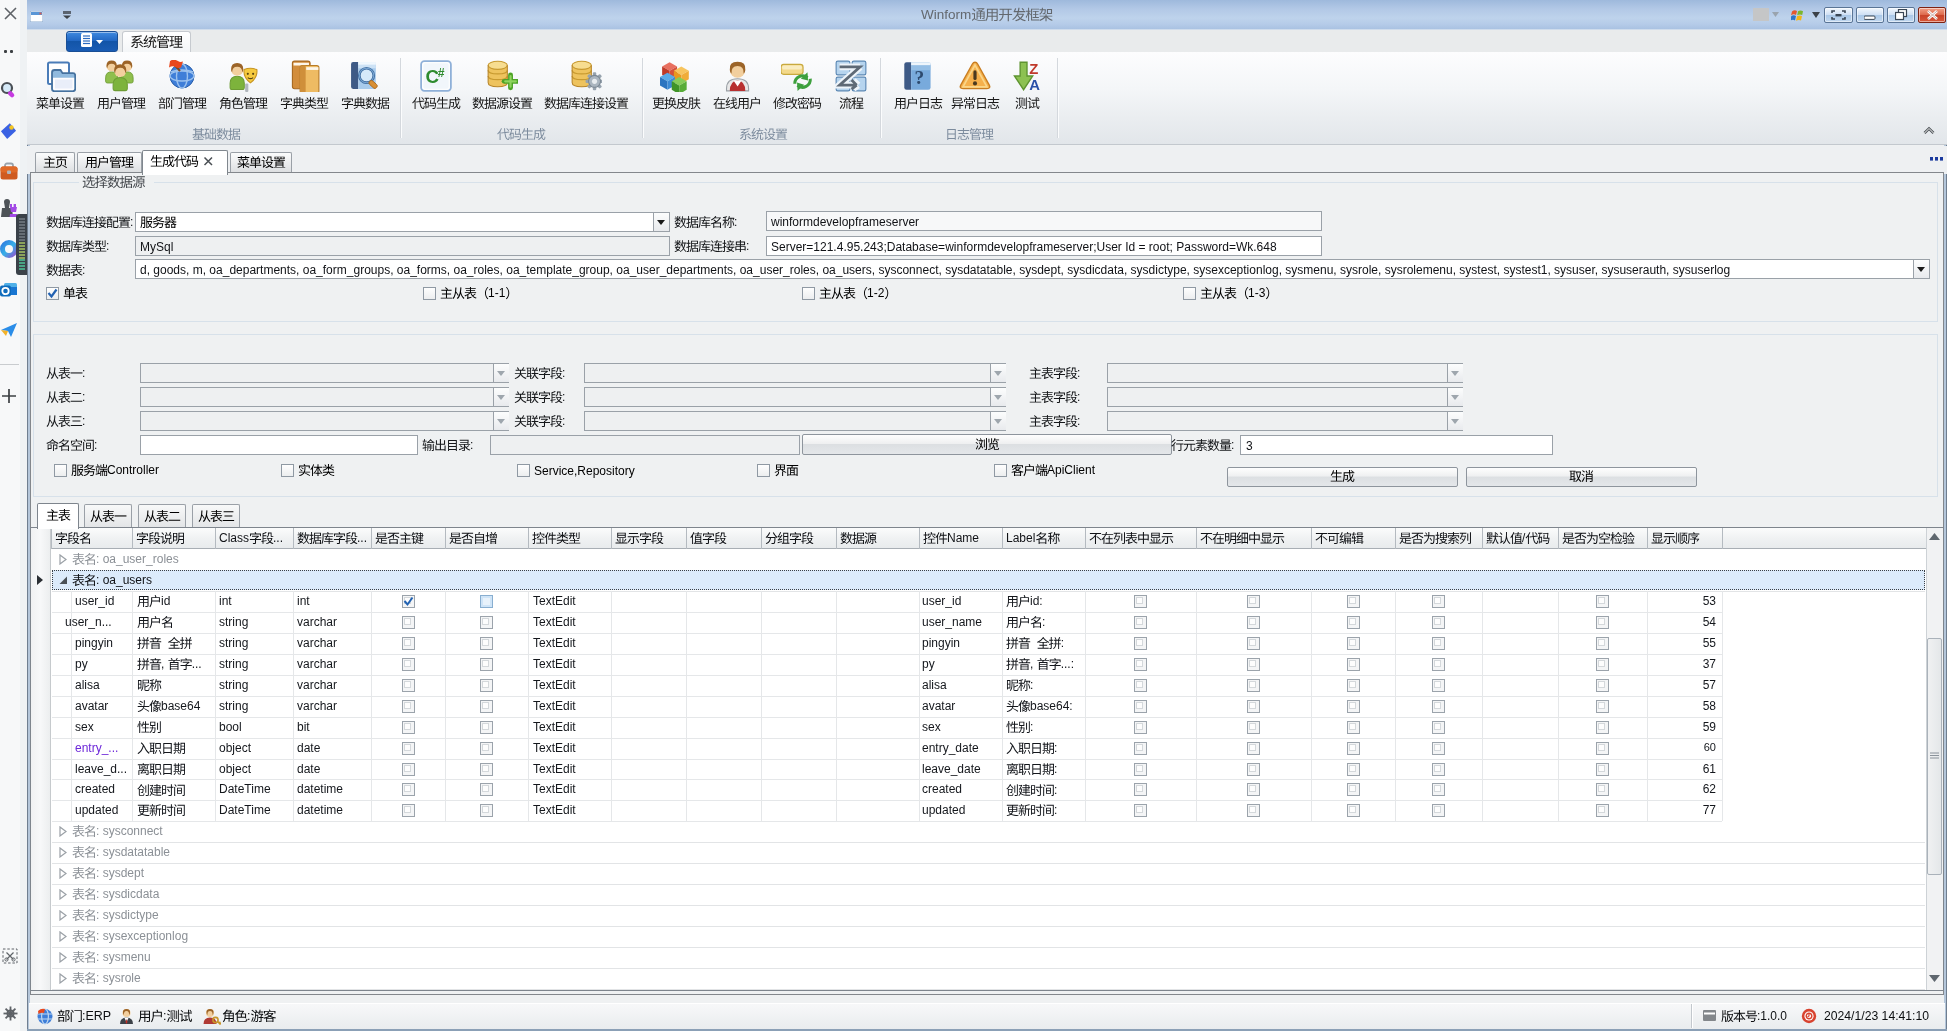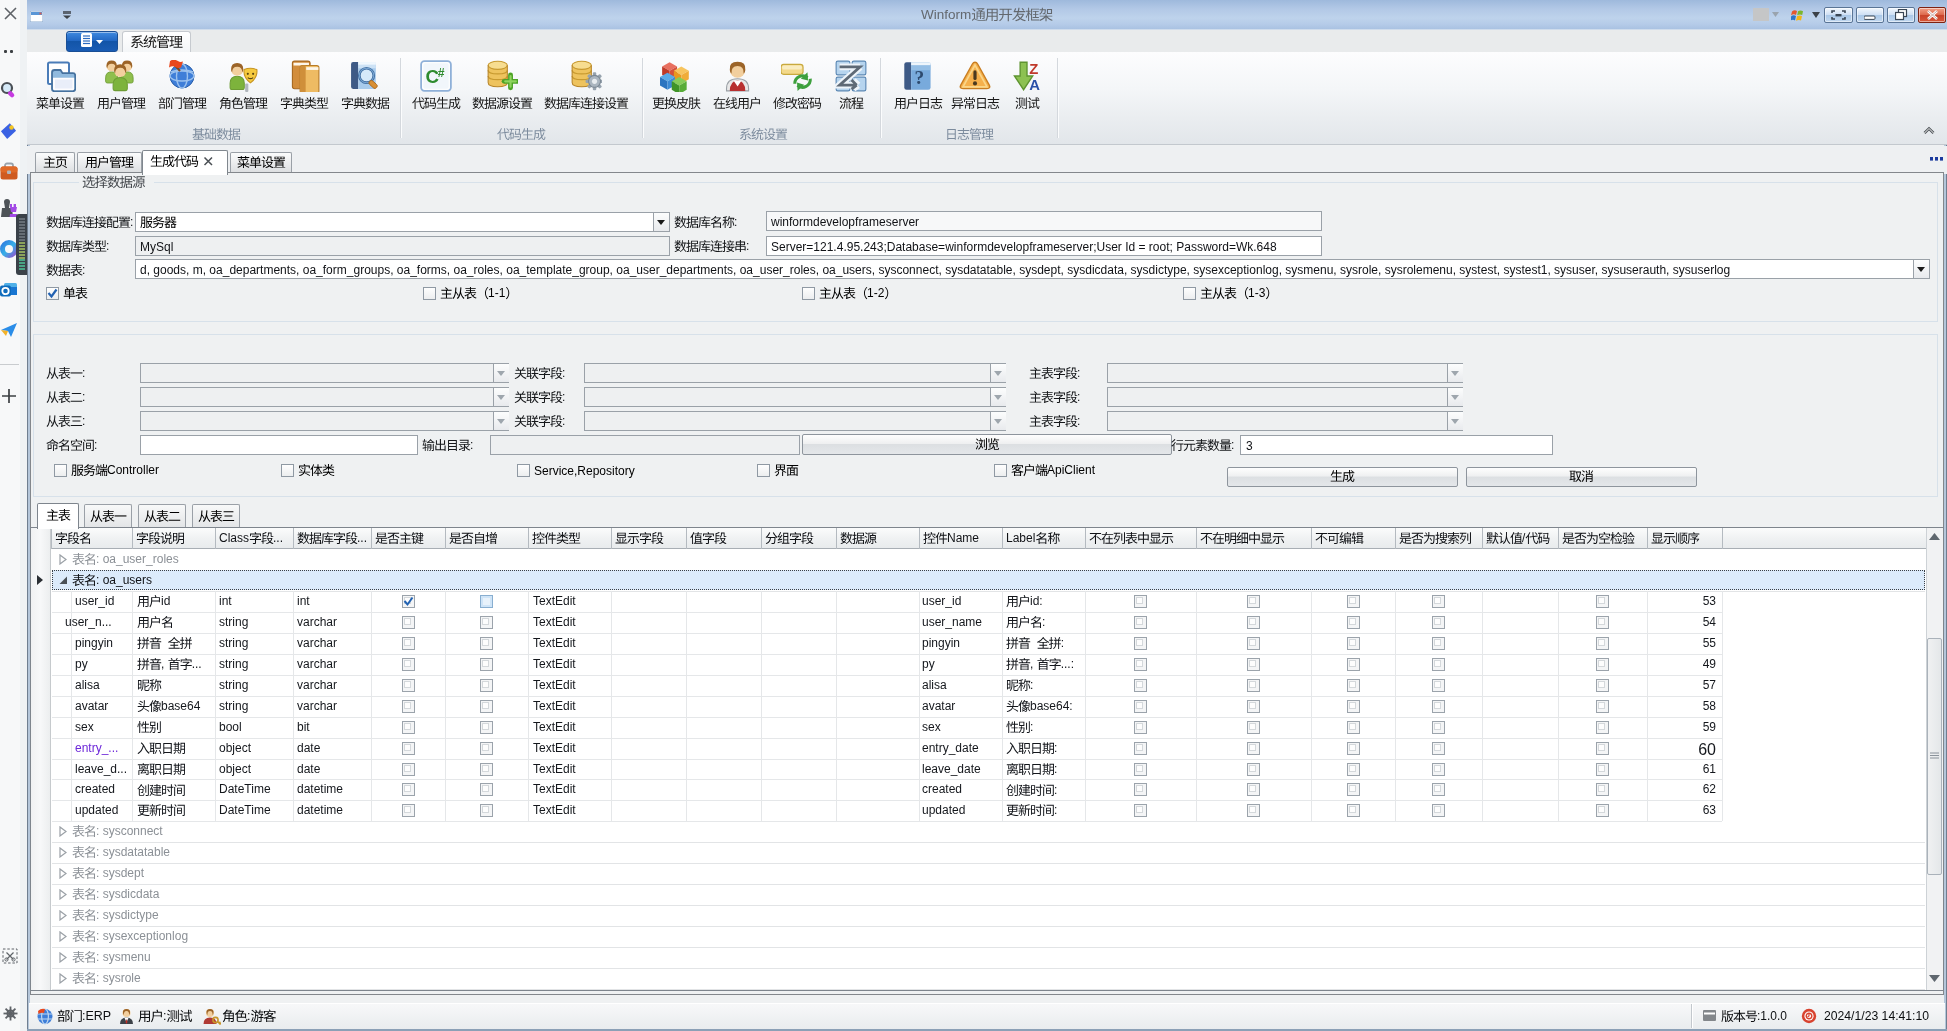--- a/index.html
+++ b/index.html
@@ -1555,21 +1555,21 @@
     <div class="abs" style="left:1107px;top:658px;width:13px;height:13px;background:#f4f5f6;border:1px solid #9ba3ab"></div>
     <div class="abs" style="left:1109px;top:660px;width:7px;height:7px;background:#fdfdfd;border:1px solid #d4d8db"></div>
     <div class="abs" style="left:1220px;top:658px;width:13px;height:13px;background:#f4f5f6;border:1px solid #9ba3ab"></div>
     <div class="abs" style="left:1222px;top:660px;width:7px;height:7px;background:#fdfdfd;border:1px solid #d4d8db"></div>
     <div class="abs" style="left:1320px;top:658px;width:13px;height:13px;background:#f4f5f6;border:1px solid #9ba3ab"></div>
     <div class="abs" style="left:1322px;top:660px;width:7px;height:7px;background:#fdfdfd;border:1px solid #d4d8db"></div>
     <div class="abs" style="left:1405px;top:658px;width:13px;height:13px;background:#f4f5f6;border:1px solid #9ba3ab"></div>
     <div class="abs" style="left:1407px;top:660px;width:7px;height:7px;background:#fdfdfd;border:1px solid #d4d8db"></div>
     <div class="abs" style="left:1569px;top:658px;width:13px;height:13px;background:#f4f5f6;border:1px solid #9ba3ab"></div>
     <div class="abs" style="left:1571px;top:660px;width:7px;height:7px;background:#fdfdfd;border:1px solid #d4d8db"></div>
-    <div class="abs" style="left:1614px;top:657px;width:75px;font-size:12px;color:#14171c;text-align:right">49</div>
+    <div class="abs" style="left:1614px;top:657px;width:75px;font-size:12px;color:#14171c;text-align:right">37</div>
     <div class="hl" style="left:25px;top:675px;width:1670px;background:#e5e7e9"></div>
     <div class="abs" style="left:48px;top:678px;font-size:12px;color:#14171c;white-space:nowrap">alisa</div>
     <svg style="position:absolute;left:110.0px;top:676.7px" width="25" height="16">
       <g transform="translate(0,13) scale(0.051840,-0.051840)" fill="#14171c">
         <use href="#g6635" x="0"></use>
         <use href="#g79f0" x="231"></use>
       </g>
     </svg>
     <div class="abs" style="left:192px;top:678px;font-size:12px;color:#14171c;white-space:nowrap">string</div>
     <div class="abs" style="left:270px;top:678px;font-size:12px;color:#14171c;white-space:nowrap">varchar</div>
@@ -1706,21 +1706,21 @@
     <div class="abs" style="left:1107px;top:742px;width:13px;height:13px;background:#f4f5f6;border:1px solid #9ba3ab"></div>
     <div class="abs" style="left:1109px;top:744px;width:7px;height:7px;background:#fdfdfd;border:1px solid #d4d8db"></div>
     <div class="abs" style="left:1220px;top:742px;width:13px;height:13px;background:#f4f5f6;border:1px solid #9ba3ab"></div>
     <div class="abs" style="left:1222px;top:744px;width:7px;height:7px;background:#fdfdfd;border:1px solid #d4d8db"></div>
     <div class="abs" style="left:1320px;top:742px;width:13px;height:13px;background:#f4f5f6;border:1px solid #9ba3ab"></div>
     <div class="abs" style="left:1322px;top:744px;width:7px;height:7px;background:#fdfdfd;border:1px solid #d4d8db"></div>
     <div class="abs" style="left:1405px;top:742px;width:13px;height:13px;background:#f4f5f6;border:1px solid #9ba3ab"></div>
     <div class="abs" style="left:1407px;top:744px;width:7px;height:7px;background:#fdfdfd;border:1px solid #d4d8db"></div>
     <div class="abs" style="left:1569px;top:742px;width:13px;height:13px;background:#f4f5f6;border:1px solid #9ba3ab"></div>
     <div class="abs" style="left:1571px;top:744px;width:7px;height:7px;background:#fdfdfd;border:1px solid #d4d8db"></div>
-    <div class="abs" style="left:1614px;top:741px;width:75px;font-size:16px;color:#14171c;text-align:right">60</div>
+    <div class="abs" style="left:1614px;top:741px;width:75px;font-size:11px;color:#14171c;text-align:right">60</div>
     <div class="hl" style="left:25px;top:759px;width:1670px;background:#e5e7e9"></div>
     <div class="abs" style="left:48px;top:762px;font-size:12px;color:#14171c;white-space:nowrap">leave_d...</div>
     <svg style="position:absolute;left:110.0px;top:760.5px" width="49" height="16">
       <g transform="translate(0,13) scale(0.051840,-0.051840)" fill="#14171c">
         <use href="#g79bb" x="0"></use>
         <use href="#g804c" x="231"></use>
         <use href="#g65e5" x="463"></use>
         <use href="#g671f" x="694"></use>
       </g>
     </svg>
@@ -1826,21 +1826,21 @@
     <div class="abs" style="left:1107px;top:804px;width:13px;height:13px;background:#f4f5f6;border:1px solid #9ba3ab"></div>
     <div class="abs" style="left:1109px;top:806px;width:7px;height:7px;background:#fdfdfd;border:1px solid #d4d8db"></div>
     <div class="abs" style="left:1220px;top:804px;width:13px;height:13px;background:#f4f5f6;border:1px solid #9ba3ab"></div>
     <div class="abs" style="left:1222px;top:806px;width:7px;height:7px;background:#fdfdfd;border:1px solid #d4d8db"></div>
     <div class="abs" style="left:1320px;top:804px;width:13px;height:13px;background:#f4f5f6;border:1px solid #9ba3ab"></div>
     <div class="abs" style="left:1322px;top:806px;width:7px;height:7px;background:#fdfdfd;border:1px solid #d4d8db"></div>
     <div class="abs" style="left:1405px;top:804px;width:13px;height:13px;background:#f4f5f6;border:1px solid #9ba3ab"></div>
     <div class="abs" style="left:1407px;top:806px;width:7px;height:7px;background:#fdfdfd;border:1px solid #d4d8db"></div>
     <div class="abs" style="left:1569px;top:804px;width:13px;height:13px;background:#f4f5f6;border:1px solid #9ba3ab"></div>
     <div class="abs" style="left:1571px;top:806px;width:7px;height:7px;background:#fdfdfd;border:1px solid #d4d8db"></div>
-    <div class="abs" style="left:1614px;top:803px;width:75px;font-size:12px;color:#14171c;text-align:right">63</div>
+    <div class="abs" style="left:1614px;top:803px;width:75px;font-size:12px;color:#14171c;text-align:right">77</div>
     <div class="hl" style="left:25px;top:821px;width:1670px;background:#e5e7e9"></div>
     <svg class="abs" style="left:31px;top:826px" width="11" height="11">
       <path d="M2 1 L8 5.5 L2 10 Z" fill="none" stroke="#9aa0a6" stroke-width="1.2"></path>
     </svg>
     <svg style="position:absolute;left:45.0px;top:823.4px" width="92" height="16">
       <g transform="translate(0,13) scale(0.051840,-0.051840)" fill="#8b9096">
         <use href="#g8868" x="0"></use>
         <use href="#g540d" x="231"></use>
       </g>
       <g fill="#8b9096" font-family="Liberation Sans,sans-serif">

